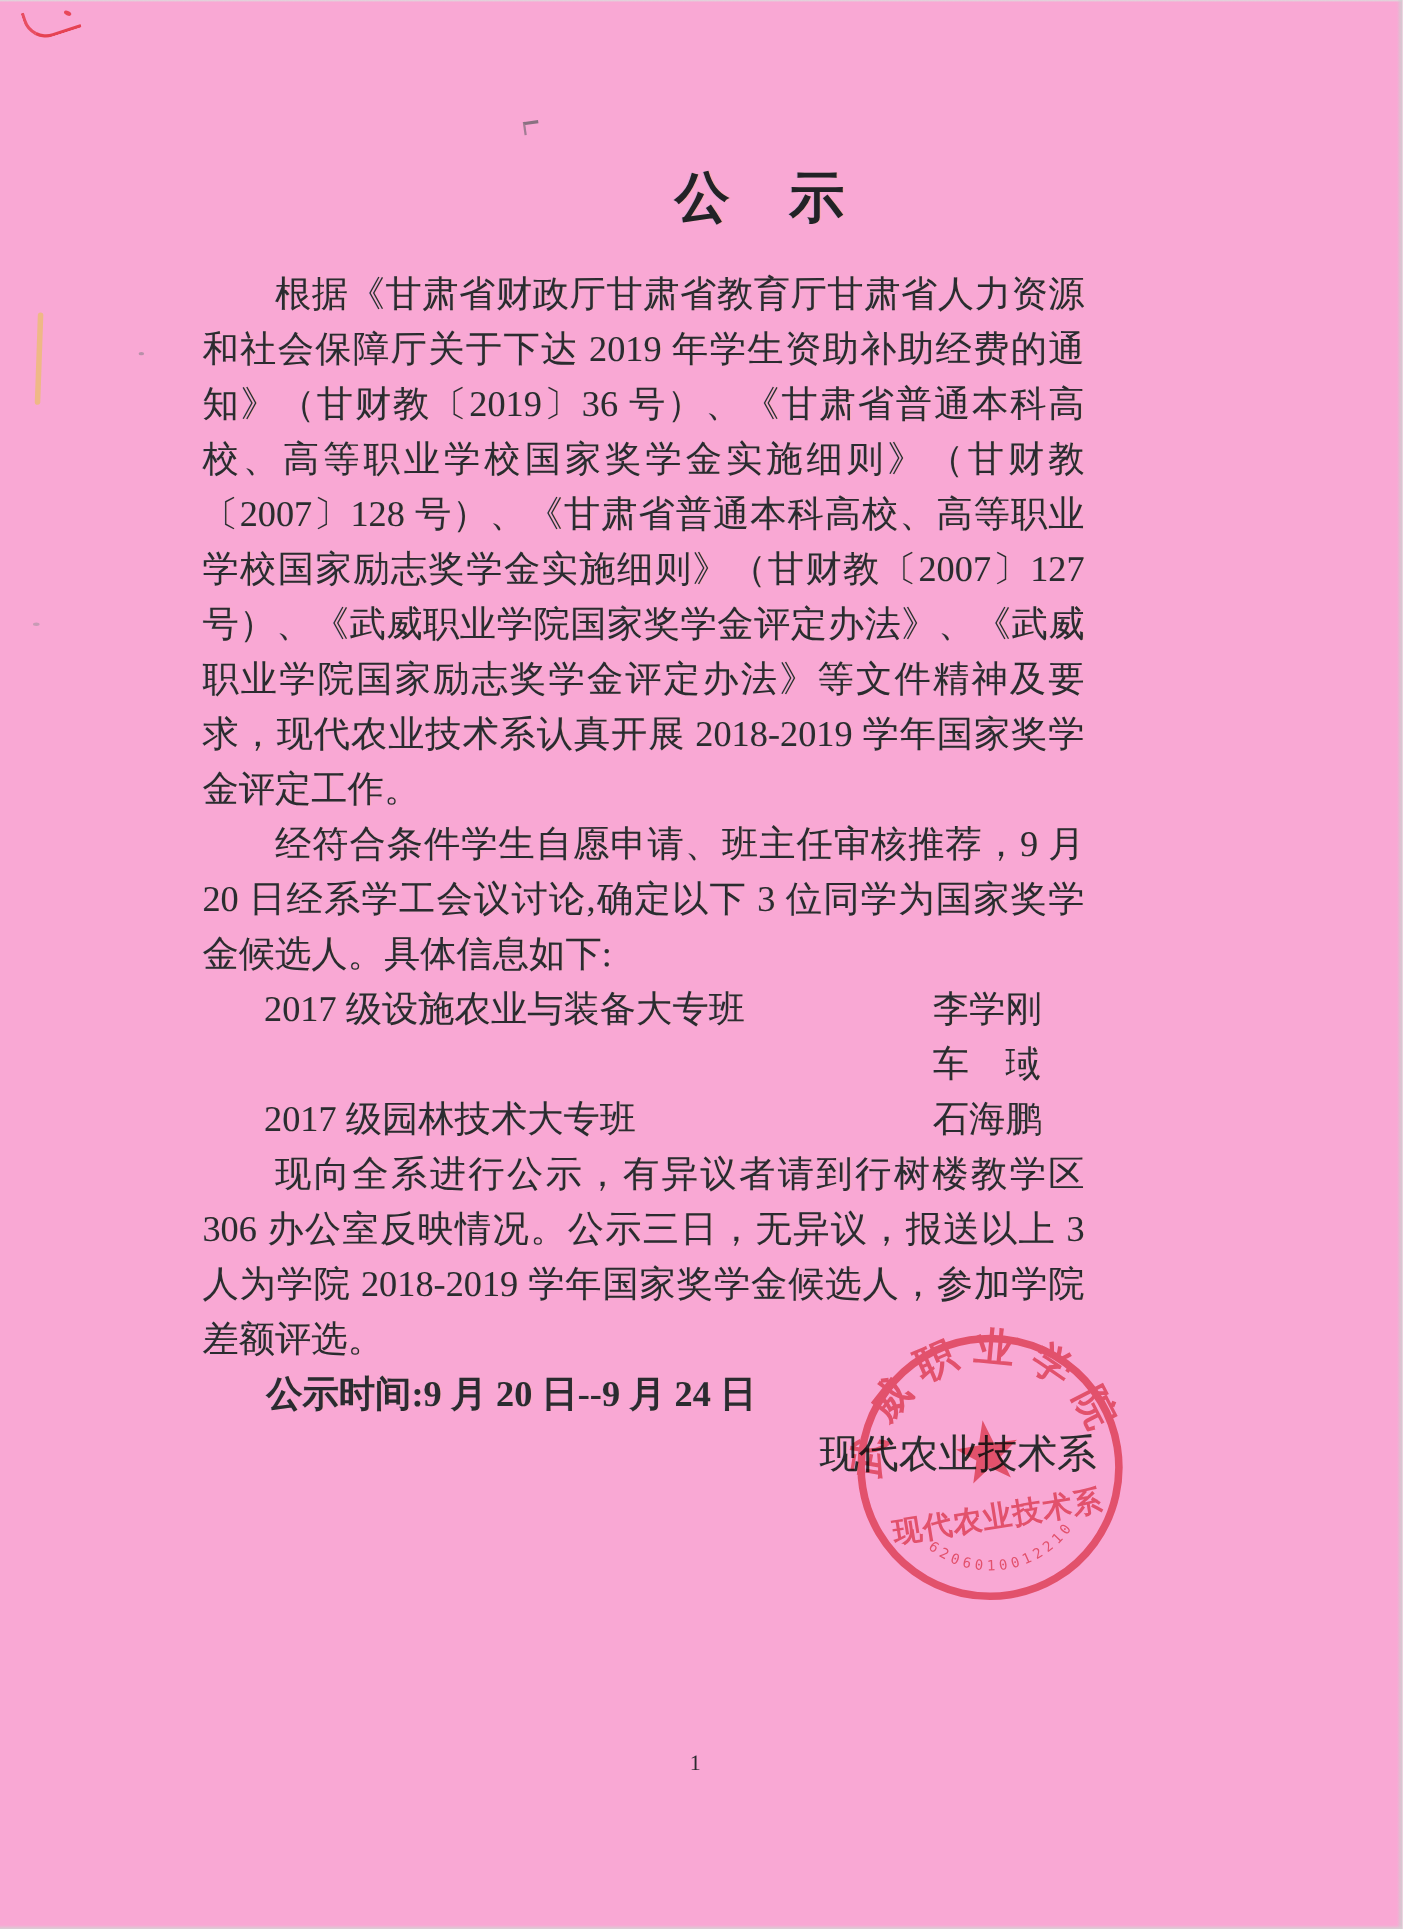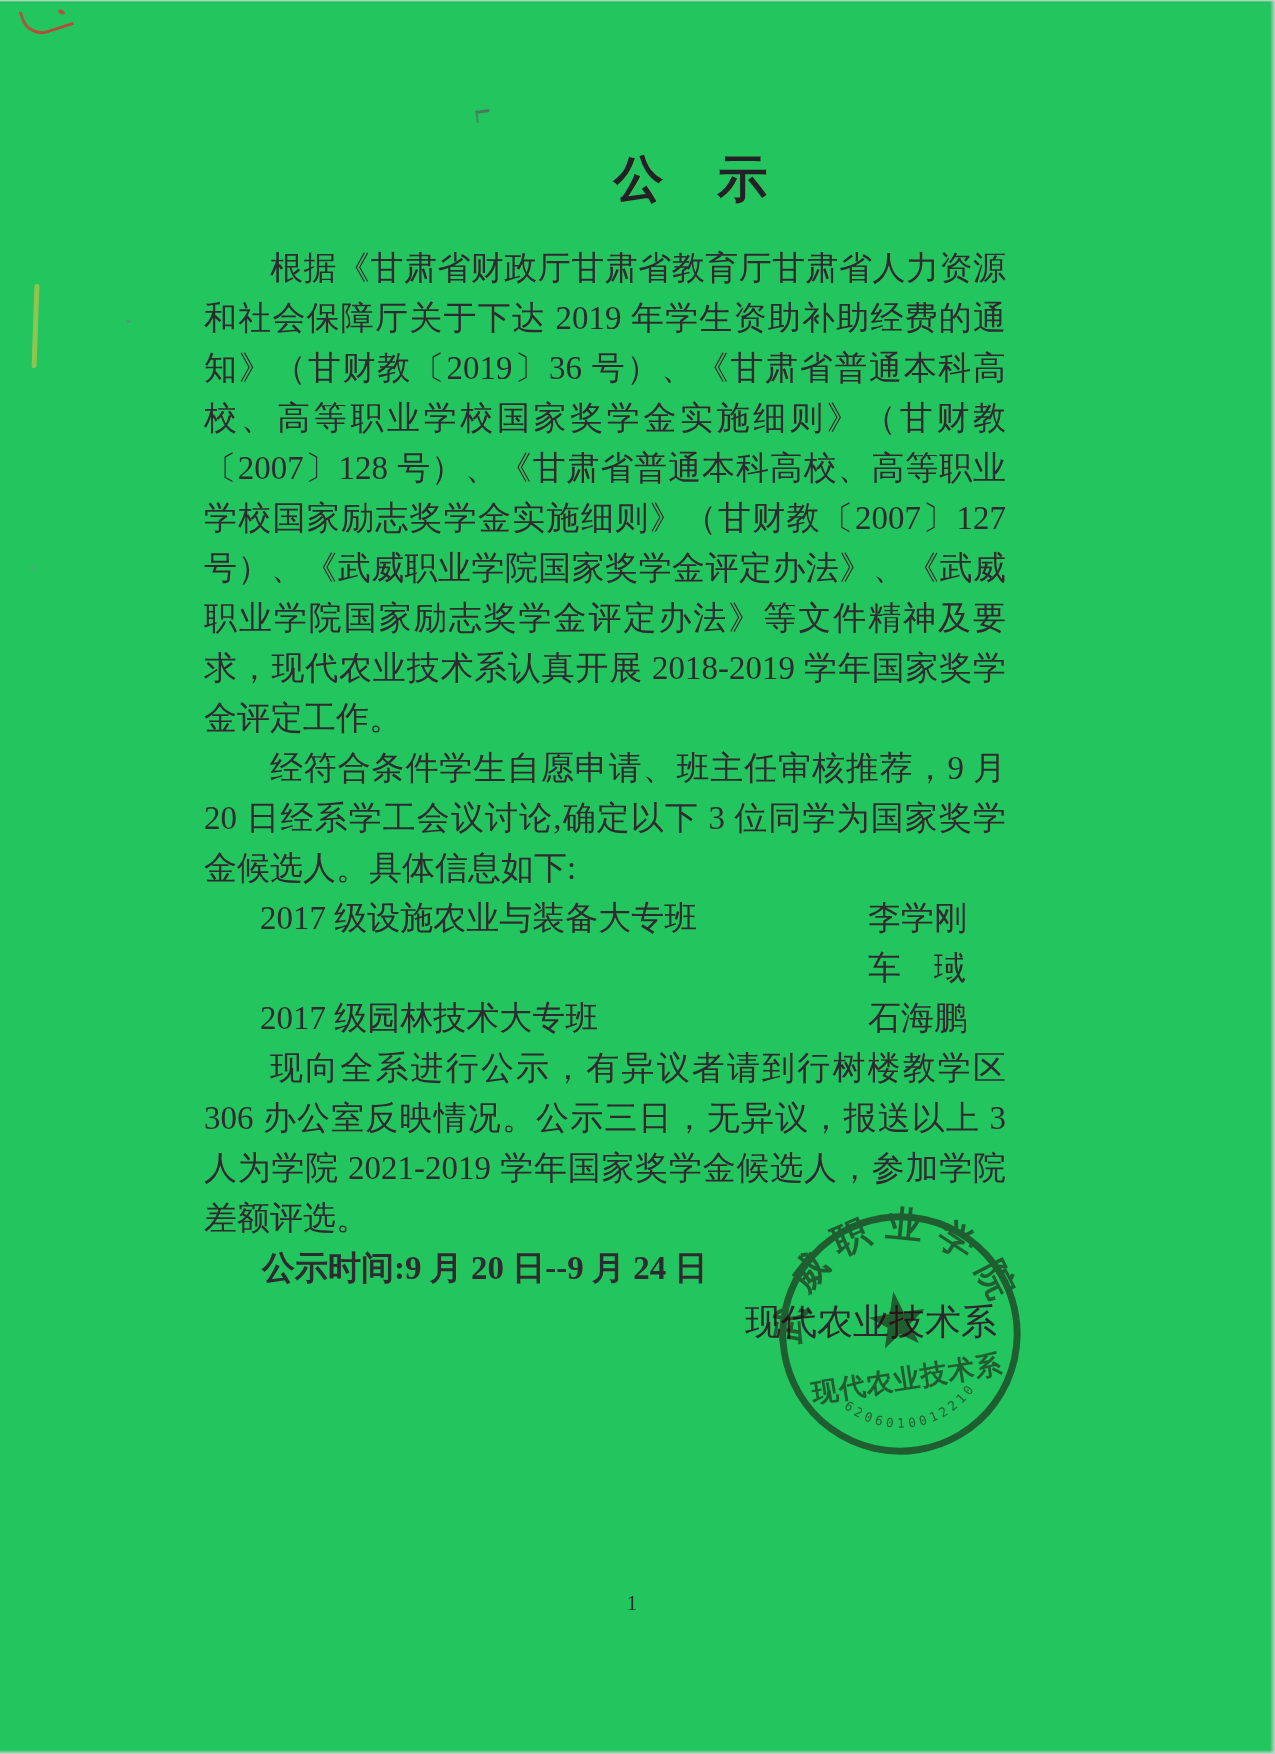--- a/index.html
+++ b/index.html
@@ -1,19 +1,19 @@
 <!DOCTYPE html>
 <html><head>
 <meta charset="utf-8">
 <style>
   html,body{margin:0;padding:0;background:#e9e9e9;}
   .page{
     position:relative;
     width:1275px;height:1754px;
-    background:#22c55e;
+    background:#f9a8d4;
     overflow:hidden;
     font-family:"Liberation Serif","DejaVu Serif",serif;
     color:#2b2b30;
   }
   
   .edge-right{position:absolute;right:0;top:0;width:5px;height:100%;
     background:linear-gradient(to left,#cfcfcf,rgba(207,207,207,0));}
   .edge-bottom{position:absolute;left:0;bottom:0;width:100%;height:4px;
     background:linear-gradient(to top,#d4d4d4,rgba(212,212,212,0));}
   .edge-top{position:absolute;left:0;top:0;width:100%;height:2px;
@@ -42,21 +42,20 @@
     text-shadow:1px 0 0 rgba(255,190,0,.18), -1px 0 0 rgba(0,170,255,.15);
   }
 
   
   .content{
     position:absolute;left:184px;top:243px;width:802px;
     font-size:33px;line-height:50px;
     text-align:justify;
     color:#2b2b30;
     text-shadow:0.6px 0 0 rgba(255,190,0,.16), -0.6px 0 0 rgba(0,170,255,.14);
-    margin-left:20px;
   }
   .content p{margin:0;text-indent:2em;}
   .student-list{width:100%;}
   .student-row{position:relative;height:50px;white-space:nowrap;}
   .student-class{display:inline-block;padding-left:56px;}
   .student-name{position:absolute;left:664px;top:0;}
   .plain-line{text-indent:0 !important;padding-left:58px;font-weight:bold;}
 
   
   .signature{
@@ -116,21 +115,21 @@
       </div>
       <div class="student-row">
         <span class="student-name">车　琙</span>
       </div>
       <div class="student-row">
         <span class="student-class">2017 级园林技术大专班</span>
         <span class="student-name">石海鹏</span>
       </div>
     </div>
 
-    <p>现向全系进行公示，有异议者请到行树楼教学区 306 办公室反映情况。公示三日，无异议，报送以上 3 人为学院 2021-2019 学年国家奖学金候选人，参加学院差额评选。</p>
+    <p>现向全系进行公示，有异议者请到行树楼教学区 306 办公室反映情况。公示三日，无异议，报送以上 3 人为学院 2018-2019 学年国家奖学金候选人，参加学院差额评选。</p>
     <p class="plain-line">公示时间:9 月 20 日--9 月 24 日</p>
   </div>
 
   <div class="signature">
     <div>现代农业技术系</div>
   </div>
 
   <div class="seal">
     <svg viewBox="0 0 260 260">
       <defs>

